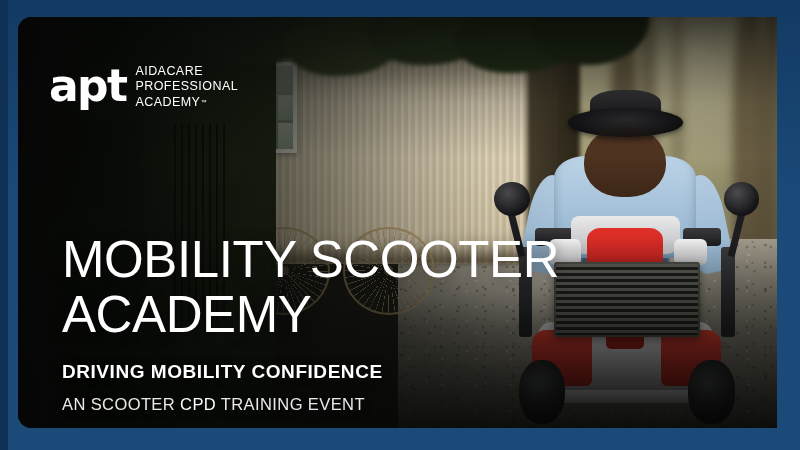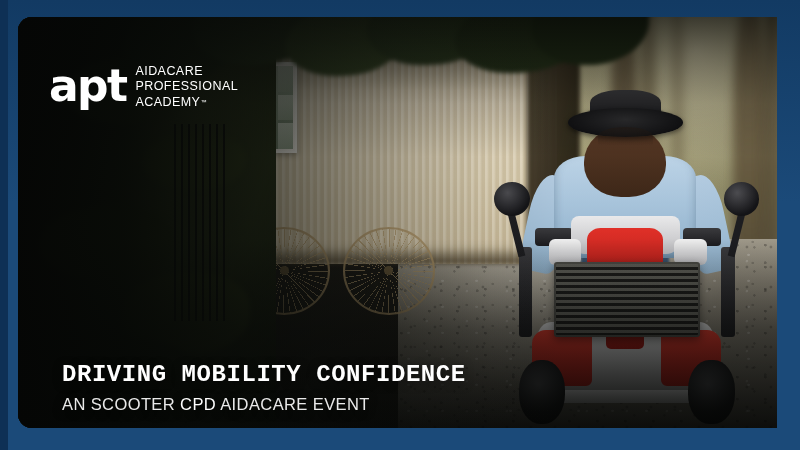--- a/index.html
+++ b/index.html
@@ -530,24 +530,24 @@
     font-family: "Liberation Sans", sans-serif;
     text-shadow: 0 2px 14px rgba(0,0,0,.45);
     white-space: pre-line;
   }
 
   .subhead {
     position:absolute;
     left: 44px;
     top: 344px;
     color: #ffffff;
-    font-size: 24px;
+    font-size: 19px;
     font-weight: 700;
     letter-spacing: .55px;
-    font-family: Liberation Mono, monospace;
+    font-family: Liberation Sans, sans-serif;
     text-shadow: 0 2px 10px rgba(0,0,0,.5);
   }
 
   .eventline {
     position:absolute;
     left: 44px;
     top: 378px;
     color: #e9e9e9;
     font-size: 16.5px;
     font-weight: 400;
@@ -662,20 +662,22 @@
 
       <div class="logo">
         <div class="logo-mark">apt</div>
         <div class="logo-words">
           <div>AIDACARE</div>
           <div>PROFESSIONAL</div>
           <div><span>ACADEMY</span><sup>™</sup></div>
         </div>
       </div>
 
+      <div class="headline">MOBILITY SCOOTER
+ACADEMY</div>
 
       <div class="subhead">DRIVING MOBILITY CONFIDENCE</div>
 
-      <div class="eventline"><span>AN SCOOTER </span><b>CPD</b><span> AIDACARE EVENT</span></div>
+      <div class="eventline"><span>AN SCOOTER </span><b>CPD</b><span> TRAINING EVENT</span></div>
 
     </div>
   </div>
 </div>
 
 </body></html>

